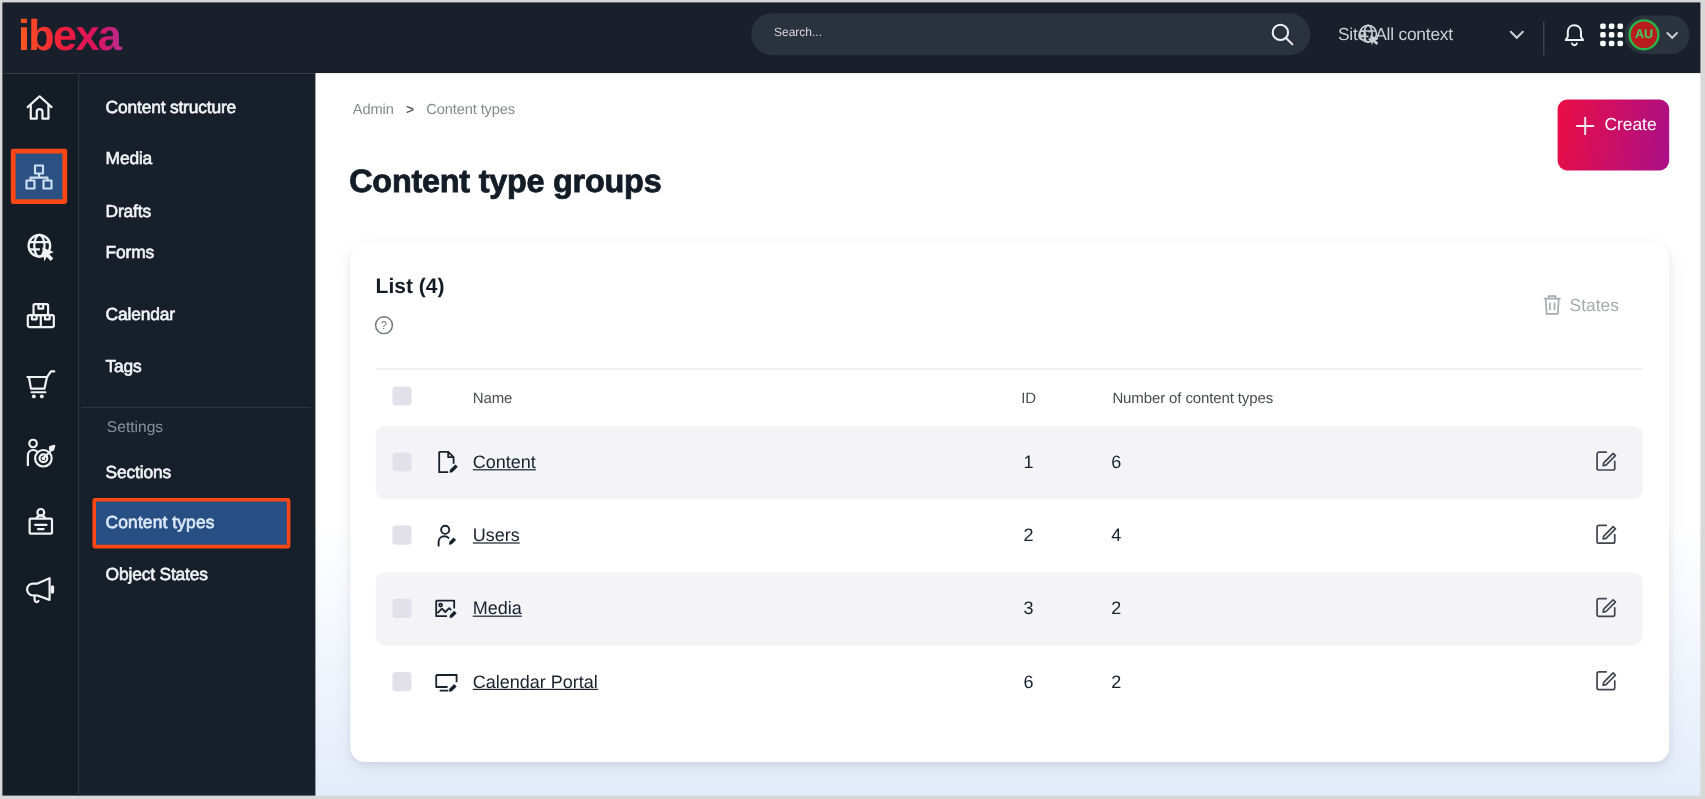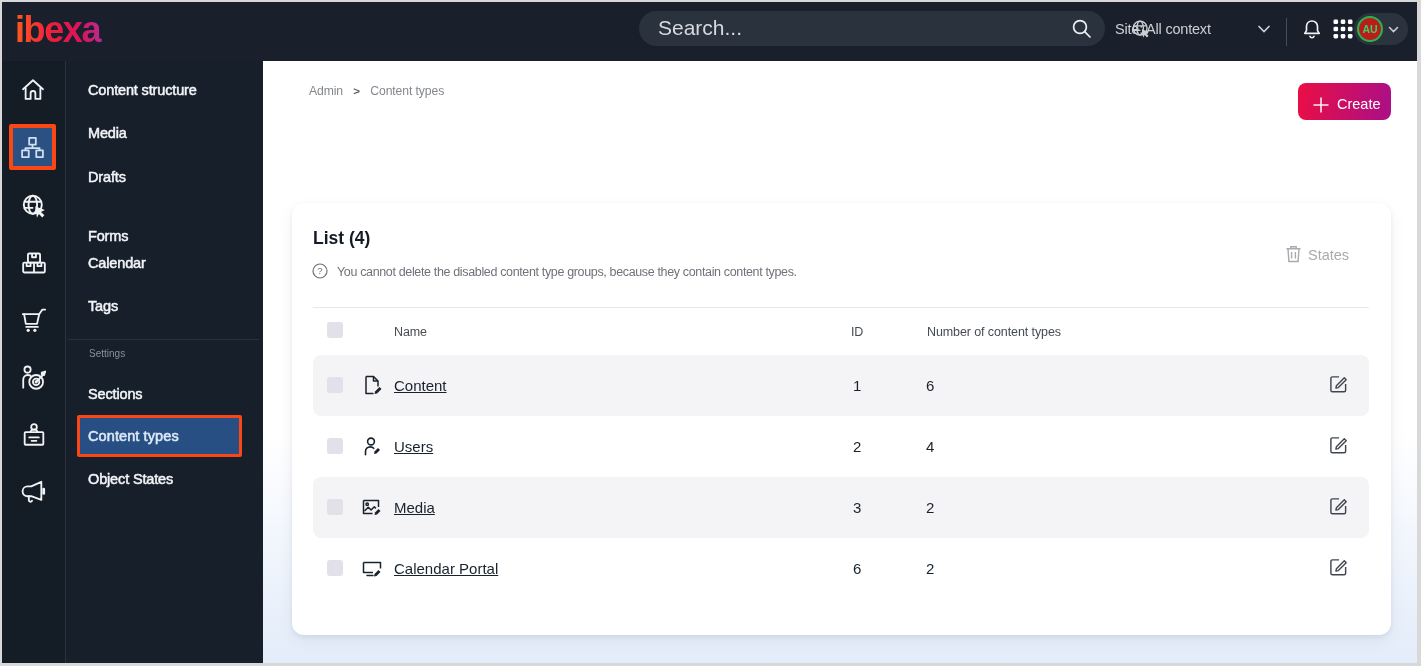--- a/index.html
+++ b/index.html
@@ -2,38 +2,38 @@
 <html><head>
 <meta charset="utf-8">
 <style>
   * { margin:0; padding:0; box-sizing:border-box; }
   html,body { width:1421px; height:666px; }
   body { position:relative; background:#d8d8d8; font-family:"Liberation Sans",sans-serif; overflow:hidden; }
   .abs { position:absolute; }
 
   
   .topbar { left:2px; top:2px; width:1415px; height:59px; background:#19202b; }
-  .search { left:637px; top:9px; width:466px; height:35px; border-radius:17.5px; background:#2a323e; color:#d6d9dd; font-size:21px; line-height:34px; padding-left:19px; }
+  .search { left:624px; top:9px; width:466px; height:35px; border-radius:17.5px; background:#2a323e; color:#d6d9dd; font-size:10px; line-height:34px; padding-left:19px; }
   .search svg { position:absolute; right:13px; top:7px; }
   .topright { color:#ccd0d5; font-size:14.5px; letter-spacing:-0.2px; }
   .avatar-pill { left:1352px; top:11px; width:54px; height:32px; border-radius:16px; background:#2b333f; }
   .avatar { left:1355px; top:14px; width:26px; height:26px; border-radius:50%; background:#b91c1c; border:2px solid #2ab54b; color:#3ecf5f; font-size:10.5px; font-weight:bold; text-align:center; line-height:22px; }
 
   
   .rail { left:2px; top:61px; width:63px; height:602px; background:#141c26; }
   .menu { left:65px; top:61px; width:198px; height:602px; background:#161f2a; border-left:1px solid #2a323d; }
   .menu-item { left:22px; font-size:14.5px; font-weight:400; color:#f3f5f8; -webkit-text-stroke:0.5px #f3f5f8; letter-spacing:-0.15px; }
   .hl-rail { left:7px; top:63px; width:47px; height:46px; background:#2a5181; border:4px solid #fb4715; border-radius:2px; }
   .hl-menu { left:11px; top:354px; width:165px; height:42px; background:#274f83; border:3.5px solid #fb4715; border-radius:2px; }
 
   
   .main { left:263px; top:61px; width:1154px; height:602px; background:linear-gradient(180deg,#ffffff 0%,#ffffff 62%,#e3ecfa 100%); }
-  .crumb { left:46px; top:23px; font-size:12.2px; color:#84888d; letter-spacing:-0.1px; }
+  .crumb { left:31px; top:23px; font-size:12.2px; color:#84888d; letter-spacing:-0.1px; }
   .crumb b { color:#5d6268; font-size:11.5px; padding:0 7px; }
-  .btn-create { left:1035px; top:22px; width:93px; height:37px; border-radius:8px; background:linear-gradient(100deg,#eb0e44,#aa0f88); color:#fff; font-size:14.5px; }
+  .btn-create { left:1035px; top:22px; width:93px; height:59px; border-radius:8px; background:linear-gradient(100deg,#eb0e44,#aa0f88); color:#fff; font-size:14.5px; }
   .btn-create span { position:absolute; left:39px; top:13px; }
   .h1 { left:28px; top:75px; font-size:27px; font-weight:bold; color:#131c27; -webkit-text-stroke:0.7px #131c27; letter-spacing:-0.2px; }
 
   .card { left:29px; top:142px; width:1099px; height:432px; border-radius:12px; background:#fff; box-shadow:0 2px 5px rgba(15,25,50,.07),0 6px 18px rgba(15,25,50,.05); }
   .list-title { left:21px; top:25px; font-size:17.5px; font-weight:bold; color:#131b26; }
   .info-txt { left:45px; top:62px; font-size:12.5px; color:#6e737a; letter-spacing:-0.35px; }
   .del { color:#a7aaaf; font-size:14.5px; }
   .card-div { left:21px; top:104px; width:1056px; height:1px; background:#e8e8ec; }
   .th { font-size:12.5px; color:#474c52; top:122px; letter-spacing:-0.1px; }
   .cb { width:16px; height:16px; background:#e2e1e9; border-radius:3px; }
@@ -158,47 +158,47 @@
       <path d="M19.8 2.6v16.8l-9.4-3.4H7a4.6 4.6 0 0 1 0-9.2h3.4l9.4-4.2z"></path>
       <path d="M8.2 16v3.4c0 1.6 2 2.4 3 .8"></path>
       <path d="M22 9.4v4" stroke-width="2.6"></path>
     </svg>
   </div>
 
   <div class="abs menu">
     <div class="abs menu-item" style="top:21px;">Content structure</div>
     <div class="abs menu-item" style="top:64px;">Media</div>
     <div class="abs menu-item" style="top:108px;">Drafts</div>
-    <div class="abs menu-item" style="top:167px;">Forms</div>
+    <div class="abs menu-item" style="top:142px;">Forms</div>
     <div class="abs menu-item" style="top:194px;">Calendar</div>
     <div class="abs menu-item" style="top:237px;">Tags</div>
     <div class="abs" style="left:2px; top:278px; width:191px; height:1px; background:#2a323d;"></div>
-    <div class="abs" style="left:23px; top:287px; font-size:10px; color:#87919b;">Settings</div>
+    <div class="abs" style="left:23px; top:287px; font-size:13px; color:#87919b;">Settings</div>
     <div class="abs menu-item" style="top:325px;">Sections</div>
     <div class="abs hl-menu"></div>
     <div class="abs" style="left:22px; top:367px; font-size:14.5px; color:#dce8f7; -webkit-text-stroke:0.55px #dce8f7; letter-spacing:0.1px;">Content types</div>
     <div class="abs menu-item" style="top:410px;">Object States</div>
   </div>
 
   <div class="abs main">
     <div class="abs crumb">Admin <b>&gt;</b> Content types</div>
     <div class="abs btn-create">
       <svg style="position:absolute; left:15px; top:14px;" width="16" height="16" viewBox="0 0 16 16" stroke="#ffffff" stroke-width="1.6" opacity="0.92">
         <path d="M8 0.5v15M0.5 8h15"></path>
       </svg>
       <span>Create</span>
     </div>
+    <div class="abs h1">Content type groups</div>
 
     <div class="abs card">
       <div class="abs list-title">List (4)</div>
       <svg class="abs" style="left:20px; top:60px;" width="16" height="16" viewBox="0 0 16 16" fill="none">
         <circle cx="8" cy="8" r="7" stroke="#6e737a" stroke-width="1.2"></circle>
         <text x="8" y="11.4" text-anchor="middle" font-size="9.5" fill="#6e737a" font-family="Liberation Sans">?</text>
       </svg>
-      <div class="abs info-txt">You cannot delete the disabled content type groups, because they contain content types.</div>
 
       <svg class="abs" style="left:993px; top:42px;" width="17" height="18" viewBox="0 0 17 18" fill="none" stroke="#a7aaaf" stroke-width="1.4">
         <path d="M1.5 3.8h14M5.8 3.8V1.8h5.4v2M3 3.8l.9 12.7h9.2L14 3.8"></path>
         <path d="M6.6 7v6.5M10.4 7v6.5"></path>
       </svg>
       <div class="abs del" style="left:1016px; top:44px;">States</div>
       <div class="abs card-div"></div>
 
       <div class="abs cb" style="left:35px; top:119px;"></div>
       <div class="abs th" style="left:102px;">Name</div>

